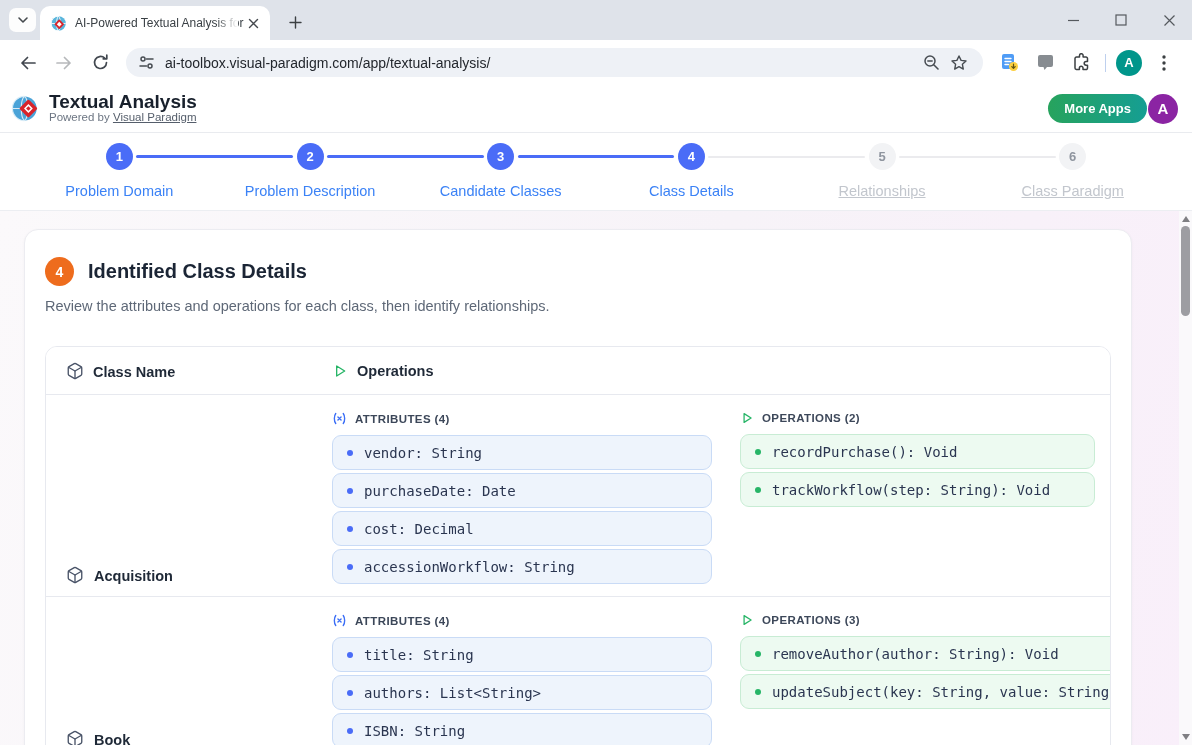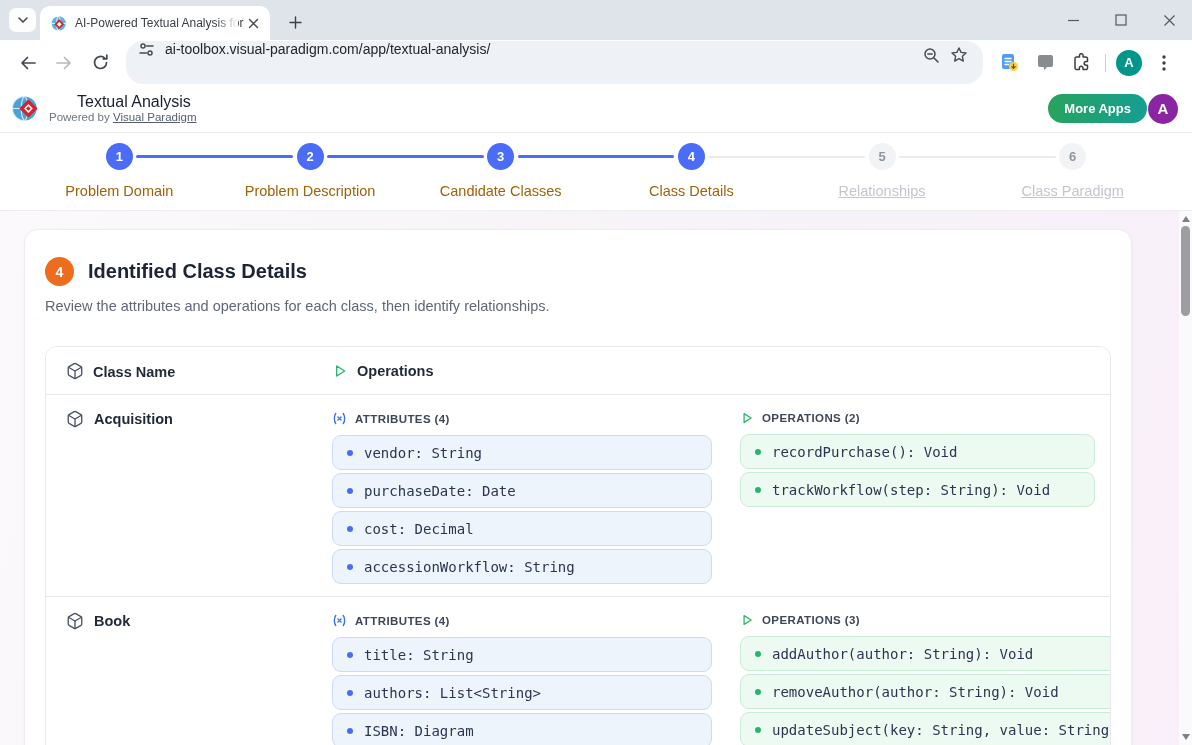--- a/index.html
+++ b/index.html
@@ -16,46 +16,46 @@
   .tab-fade { position:absolute; right:32px; top:6px; width:22px; height:34px; background:linear-gradient(90deg,rgba(255,255,255,0),#fff); }
   .tab-close { width:17px; height:17px; display:flex; align-items:center; justify-content:center; border-radius:50%; color:#45494e; cursor:pointer; }
   .new-tab { position:absolute; left:282px; top:9px; width:27px; height:27px; border:none; background:transparent; border-radius:50%; display:flex; align-items:center; justify-content:center; cursor:pointer; }
   .win-controls { position:absolute; right:8px; top:0; height:40px; display:flex; align-items:center; gap:18px; }
   .win-btn { width:30px; height:30px; display:flex; align-items:center; justify-content:center; color:#55595e; cursor:pointer; }
 
   
   .toolbar { height:45px; background:#fff; display:flex; align-items:center; padding:0 10px 0 12px; }
   .nav-btn { width:32px; height:32px; border:none; background:transparent; border-radius:50%; display:flex; align-items:center; justify-content:center; cursor:pointer; margin-right:4px; }
   .nav-btn.disabled { opacity:.38; }
-  .urlbar { flex:1; height:43px; margin:0 8px 0 6px; background:#eef1f6; border-radius:17px; display:flex; padding:0 10px 0 12px; cursor:text; }
+  .urlbar { flex:1; height:29px; margin:0 8px 0 6px; background:#eef1f6; border-radius:17px; display:flex; align-items:center; padding:0 10px 0 12px; cursor:text; }
   .url-text { flex:1; margin-left:10px; font-size:14px; color:#23272d; white-space:nowrap; overflow:hidden; }
   .url-icon { width:28px; height:28px; display:flex; align-items:center; justify-content:center; border-radius:50%; cursor:pointer; }
   .bar-icon { width:30px; height:30px; display:flex; align-items:center; justify-content:center; border-radius:50%; cursor:pointer; margin:0 3px; }
   .vsep { width:1px; height:18px; background:#bed0ee; margin:0 6px; }
   .chrome-avatar { width:26px; height:26px; border-radius:50%; background:var(--chrome-avatar,#00968b); color:#fff; font-size:13px; font-weight:700; display:flex; align-items:center; justify-content:center; margin:0 4px; cursor:pointer; }
 
   
   .app-header { height:48px; background:#fff; border-bottom:1px solid #e9ebef; display:flex; align-items:center; padding:0 14px 0 10px; }
   .vp-logo { width:31px; height:31px; }
   .head-text { margin-left:8px; }
-  .app-title { font-size:16px; font-weight:400; color:#18202c; line-height:17px;margin-left:28px; }
+  .app-title { font-size:19px; font-weight:700; color:#18202c; line-height:17px; }
   .powered { font-size:11.5px; color:#6d7683; line-height:14px; }
   .powered a { color:#555e6b; text-decoration:underline; cursor:pointer; }
   .head-right { margin-left:auto; display:flex; align-items:center; gap:1px; }
   .more-apps { border:none; height:29px; padding:0 16px; border-radius:15px; background:linear-gradient(90deg,var(--more-apps-1,#27a35d),var(--more-apps-2,#159e93)); color:#fff; font-size:13px; font-weight:700; cursor:pointer; font-family:inherit; }
   .user-avatar { width:30px; height:30px; border-radius:50%; background:var(--purple,#8b24a3); color:#fff; font-weight:700; font-size:15px; display:flex; align-items:center; justify-content:center; cursor:pointer; }
 
   
   .stepper { height:77px; background:#fff; display:flex; padding:10px 24px 0 24px; }
   .step { position:relative; flex:1; display:flex; flex-direction:column; align-items:center; cursor:pointer; }
   .s-circle { width:27px; height:27px; border-radius:50%; display:flex; align-items:center; justify-content:center; font-size:13px; font-weight:600; z-index:2; }
   .step.on  .s-circle { background:var(--accent,#4a6cf7); color:#fff; }
   .step.off .s-circle { background:#f2f3f5; color:#8f959f; }
   .s-label { margin-top:13px; font-size:14.5px; }
-  .step.on  .s-label { color:#a16207;text-align:center; }
+  .step.on  .s-label { color:#3b82f6;text-align:center; }
   .step.off .s-label { color:#c2c6cd;text-decoration:underline; }
   .step::after { content:""; position:absolute; top:12px; left:calc(50% + 17px); width:calc(100% - 34px); height:3px; border-radius:2px; }
   .step.c-blue::after { background:var(--accent,#4a6cf7); }
   .step.c-gray::after { background:#ebebee; height:2px; top:13px; }
   .step.c-none::after { display:none; }
 
   
   .content { position:relative; height:535px; background:linear-gradient(105deg,#fbf9fb 0%,#f7f3f8 55%,#f9effa 100%); overflow:hidden; border-top:1px solid #eceef2; }
   .card { position:absolute; left:24px; top:18px; width:1108px; bottom:-40px; background:#fff; border:1px solid #ececf1; border-radius:14px; box-shadow:0 1px 3px rgba(25,30,60,.04); padding:27px 20px 0 20px; }
   .card-head { display:flex; align-items:center; gap:14px; }
@@ -63,21 +63,21 @@
   .card-title { font-size:20px; font-weight:700; color:#1b2535; }
   .card-sub { margin-top:12px; font-size:14.5px; color:#5e6877; }
 
   .table { margin-top:32px; border:1px solid #e7e9ef; border-radius:12px; overflow:hidden; }
   .tgrid { display:grid; grid-template-columns:286px 408px 1fr; }
   .thead { height:48px; align-items:center; border-bottom:1px solid #e7e9ef; background:#fff; }
   .th { display:flex; align-items:flex-end; gap:9px; font-size:14.5px; font-weight:600; color:#1f2937; }
   .th.first { padding-left:20px; }
   .trow { padding:16px 0 12px 0; }
   .trow + .trow { border-top:1px solid #e7e9ef; }
-  .cell-class { padding-left:20px; display:flex; align-items:flex-start; gap:10px; font-size:14.5px; font-weight:600; color:#1f2937; }
+  .cell-class { padding-left:20px; display:flex; align-items:flex-end; gap:10px; font-size:14.5px; font-weight:600; color:#1f2937; }
   .cell-class svg { margin-top:-1px; }
   .mini-label { display:flex; align-items:center; gap:8px; font-size:11.5px; font-weight:700; letter-spacing:.4px; color:#3c4759; margin-bottom:9px; }
   .pill-stack { display:flex; flex-direction:column; gap:3px; }
   .cell-attrs { padding-right:28px; }
   .cell-ops { padding-right:15px; }
   .pill { height:35px; border-radius:9px; display:flex; align-items:center; gap:11px; padding:0 14px; }
   .pill.attr { background:var(--attr-bg,#eef4fc); border:1px solid var(--attr-border,#c9dbf6); }
   .pill.op   { background:var(--op-bg,#edfaf1);   border:1px solid var(--op-border,#c8ecd4); }
   .dot { width:6px; height:6px; border-radius:50%; flex:0 0 auto; }
   .pill.attr .dot { background:var(--attr-dot,#4a6cf7); }
@@ -363,36 +363,32 @@
               <div class="pill attr">
                   <span class="dot"></span>
                   <span class="code">title: String</span>
                 </div>
               <div class="pill attr">
                   <span class="dot"></span>
                   <span class="code">authors: List&lt;String&gt;</span>
                 </div>
               <div class="pill attr">
                   <span class="dot"></span>
-                  <span class="code">ISBN: Diagram</span>
+                  <span class="code">ISBN: String</span>
                 </div>
             </div>
           </div>
           <div class="cell-ops">
             <div class="mini-label">
               <svg width="14" height="14" viewBox="0 0 24 24" fill="none" stroke="#27b567" stroke-width="2.2" stroke-linejoin="round">
                   <path d="M7 4.5v15l12-7.5z"></path>
                 </svg>
               <span>OPERATIONS (3)</span>
             </div>
             <div class="pill-stack">
-              <div class="pill op">
-                  <span class="dot"></span>
-                  <span class="code">addAuthor(author: String): Void</span>
-                </div>
               <div class="pill op">
                   <span class="dot"></span>
                   <span class="code">removeAuthor(author: String): Void</span>
                 </div>
               <div class="pill op">
                   <span class="dot"></span>
                   <span class="code">updateSubject(key: String, value: String): Void</span>
                 </div>
             </div>
           </div>

